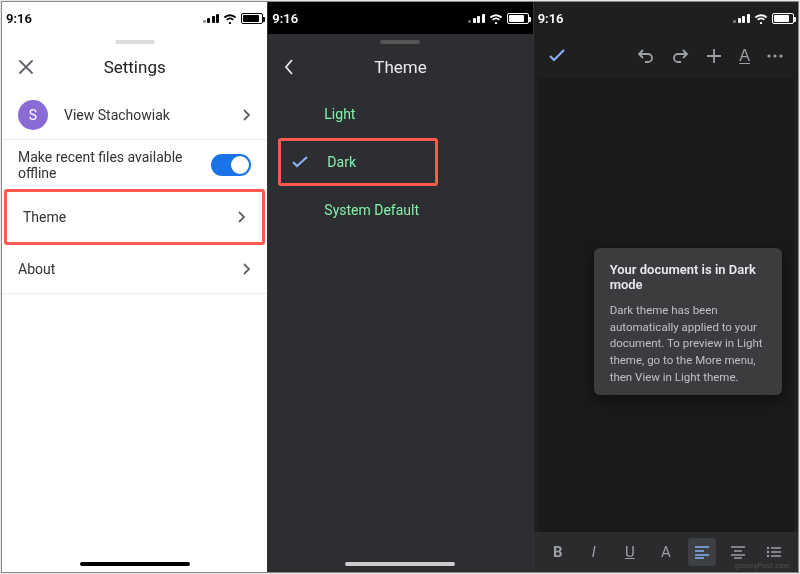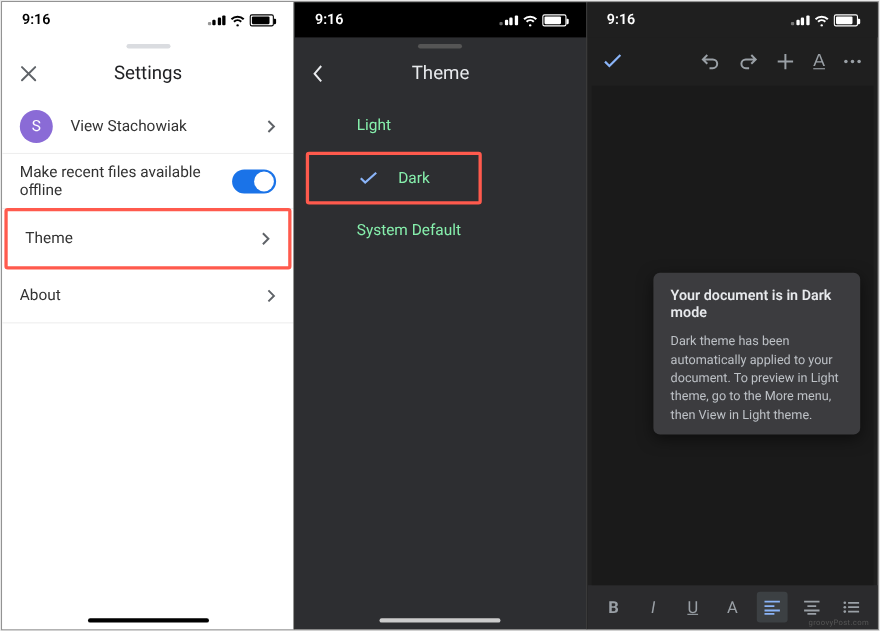--- a/index.html
+++ b/index.html
@@ -2,21 +2,21 @@
 <html><head>
 <meta charset="utf-8">
 <style>
 * { margin: 0; padding: 0; box-sizing: border-box; font-family: -apple-system, BlinkMacSystemFont, "Segoe UI", Roboto, sans-serif; }
 body { background: #e8e8e8; display: flex; justify-content: center; align-items: center; width: 800px; height: 574px; }
 .frame { border: 1px solid #888; background: #fff; width: 798px; height: 572px; display: flex; position: relative; }
 .screen { width: 266px; height: 100%; position: relative; overflow: hidden; }
 .screen + .screen { border-left: 1px solid #333; }
 
 
-.statusbar { height: 32px; display: flex; align-items: center; justify-content: space-between; padding: 0 18px; font-size: 13px; font-weight: 600; }
+.statusbar { height: 32px; display: flex; align-items: center; justify-content: space-between; padding: 0 4px; font-size: 13px; font-weight: 600; }
 .statusbar.light { background: #fff; color: #000; }
 .statusbar.dark  { background: #000; color: #fff; }
 .statusbar.dark2 { background: #1f1f1f; color: #fff; }
 .sb-right { display: flex; align-items: center; gap: 4px; }
 .sig-dots { display: flex; align-items: flex-end; gap: 1.5px; }
 .sig-dots span { width: 3px; background: currentColor; display: block; border-radius: 1px; }
 .sig-dots span:nth-child(1){height:3px;opacity:.4}
 .sig-dots span:nth-child(2){height:5px;}
 .sig-dots span:nth-child(3){height:7px;}
 .sig-dots span:nth-child(4){height:9px;}
@@ -48,21 +48,21 @@
 .s2 .statusbar{background:#000;}
 .s2 .sheet-handle{width:40px;height:4px;background:#555;border-radius:2px;margin:6px auto 0;}
 .s2 .hdr{display:flex;align-items:center;height:46px;padding:0 16px;position:relative;}
 .s2 .hdr .title{position:absolute;left:0;right:0;text-align:center;font-size:17px;color:#e8eaed;}
 .back-ch svg{width:10px;height:16px;display:block;color:#e8eaed;}
 .opt{display:flex;align-items:center;height:48px;padding:0 20px;font-size:14px;color:#86efac;}
 .opt .check{width:18px;margin-right:18px;display:flex;justify-content:center;color:#8ab4f8;}
 .opt .check svg{width:16px;height:12px;}
 .opt.empty-check .check{visibility:hidden;}
 .hl-red2{border:3px solid #ff5a4d;border-radius:3px;margin:0 10px;width:160px;}
-.hl-red2 .opt{padding:0 10px;height:42px;justify-content:center;}
+.hl-red2 .opt{padding:0 10px;height:42px;}
 
 
 .s3{background:#1f1f1f;color:#e8eaed;display:flex;flex-direction:column;}
 .s3 .toolbar{display:flex;align-items:center;height:44px;padding:0 14px;gap:16px;color:#9aa0a6;}
 .s3 .toolbar .spacer{flex:1;}
 .tb-ic svg{width:18px;height:18px;display:block;}
 .s3 .doc-area{flex:1;background:#1a1a1a;margin:0 4px;position:relative;}
 .dialog{position:absolute;top:170px;left:12px;right:12px;background:#3c3c3f;border-radius:6px;padding:14px 16px 10px;color:#e8eaed;box-shadow:0 4px 14px rgba(0,0,0,.5);margin-left:44px;}
 .dialog h3{font-size:13px;font-weight:600;margin-bottom:10px;}
 .dialog p{font-size:11.5px;line-height:1.45;color:#bdc1c6;}

